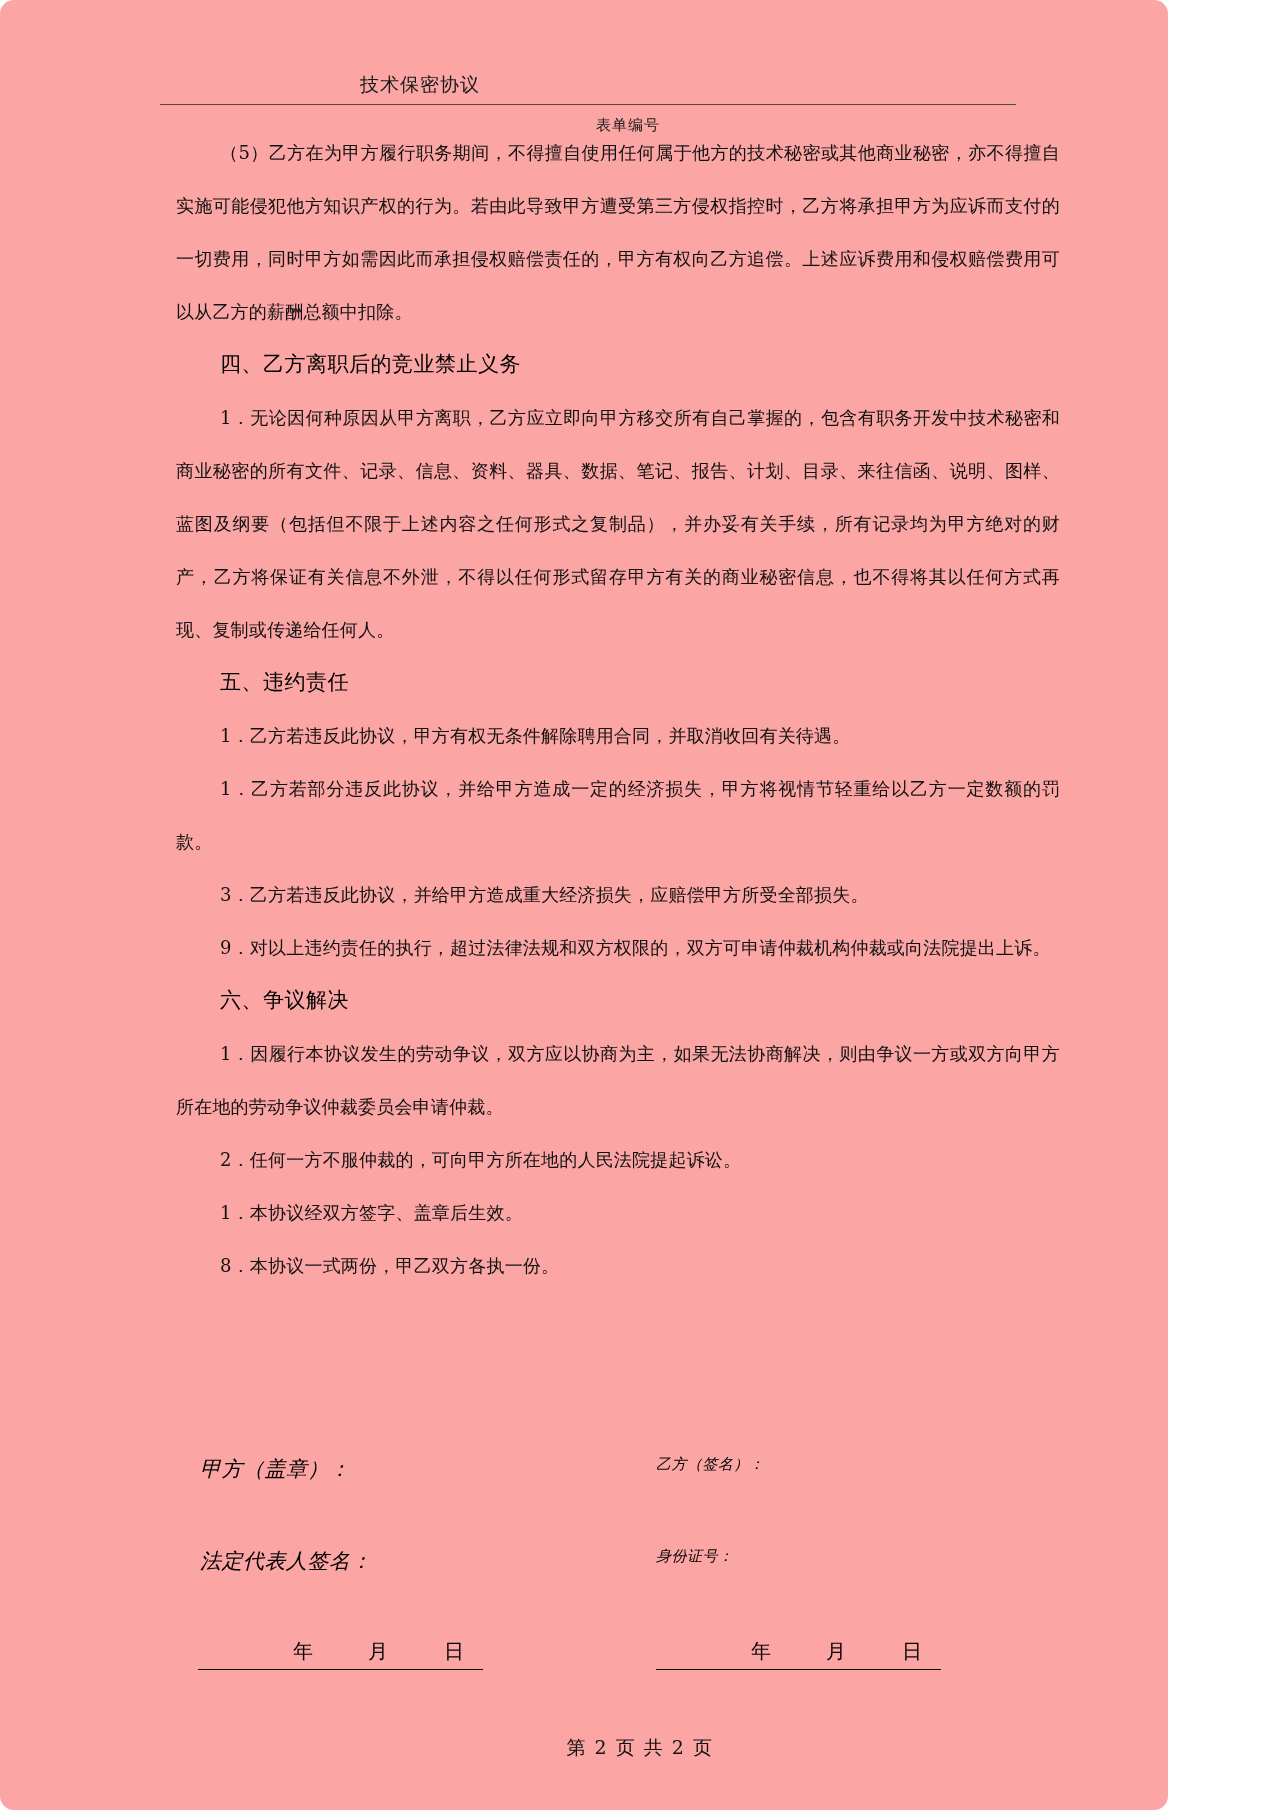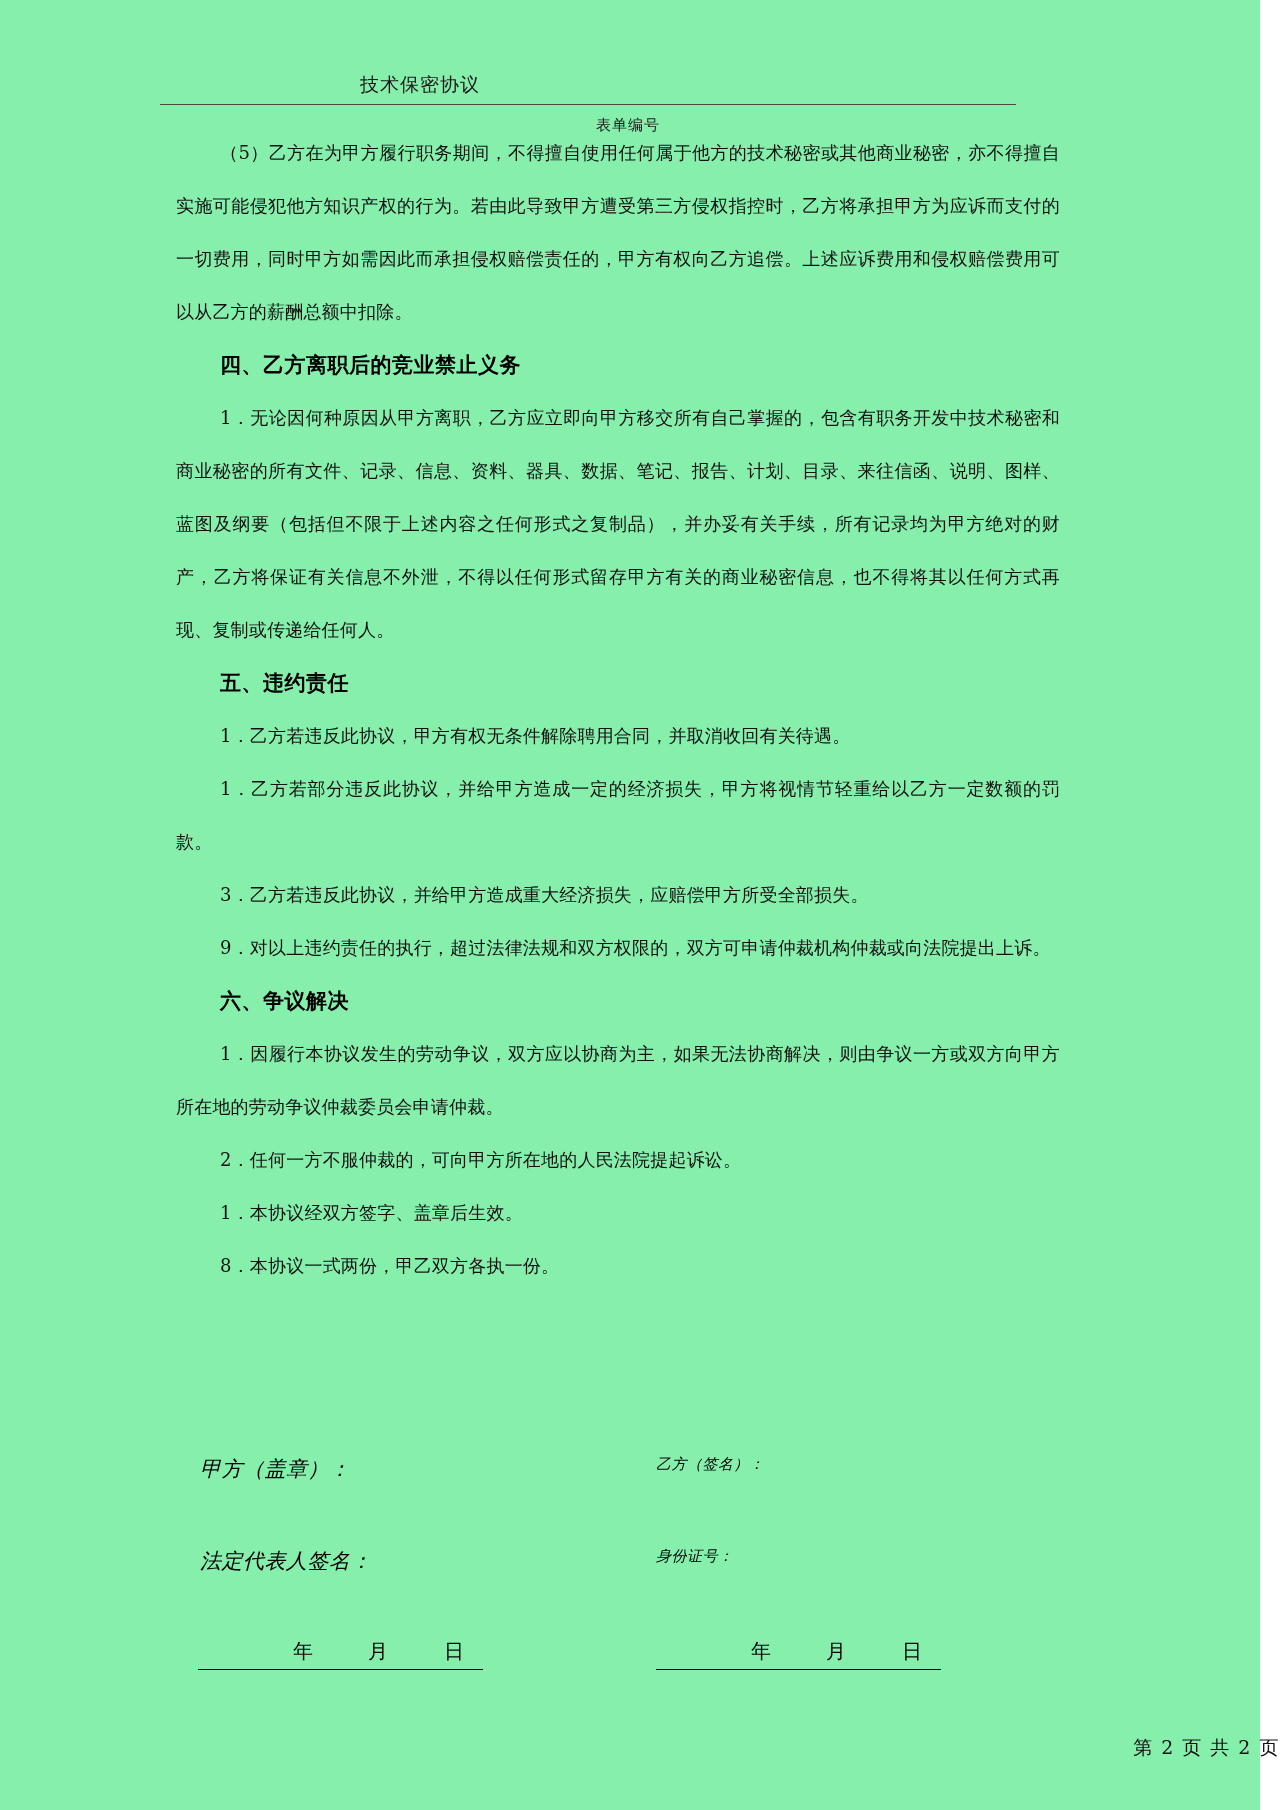--- a/index.html
+++ b/index.html
@@ -11,23 +11,24 @@
     width: 1280px;
     height: 1810px;
     font-family: "DejaVu Serif", "Liberation Serif", serif;
     color: #000000;
     position: relative;
     overflow: hidden;
   }
   .page {
     position: absolute;
     left: 0; top: 0;
-    width: 1260px;
+    width: 1168px;
     height: 1810px;
-    background: #86efac;
+    background: #fca5a5;
+    border-radius: 14px;
   }
 
   
   .header {
     position: absolute;
     left: 160px;
     top: 72px;
     width: 856px;
     height: 40px;
   }
@@ -77,21 +78,21 @@
     text-align: justify;
     text-justify: inter-ideograph;
     text-indent: 44px;
     color: #111111;
     letter-spacing: 0.2px;
   }
   h2.section {
     margin: 0;
     font-size: 21px;
     line-height: 53px;
-    font-weight: bold;
+    font-weight: normal;
     text-indent: 44px;
     color: #000000;
     letter-spacing: 0.5px;
   }
 
   
   .sig-block {
     position: absolute;
     left: 176px;
     top: 1455px;
@@ -145,21 +146,21 @@
   .date-line .d-y { left: 95px; }
   .date-line .d-m { left: 170px; }
   .date-line .d-d { left: 246px; }
 
   
   .footer {
     position: absolute;
     left: 0;
     top: 1735px;
     width: 1280px;
-    text-align: right;
+    text-align: center;
     font-size: 19px;
     letter-spacing: 1.5px;
     color: #111111;
   }
 </style>
 </head>
 <body>
 
 <div class="page">
 

